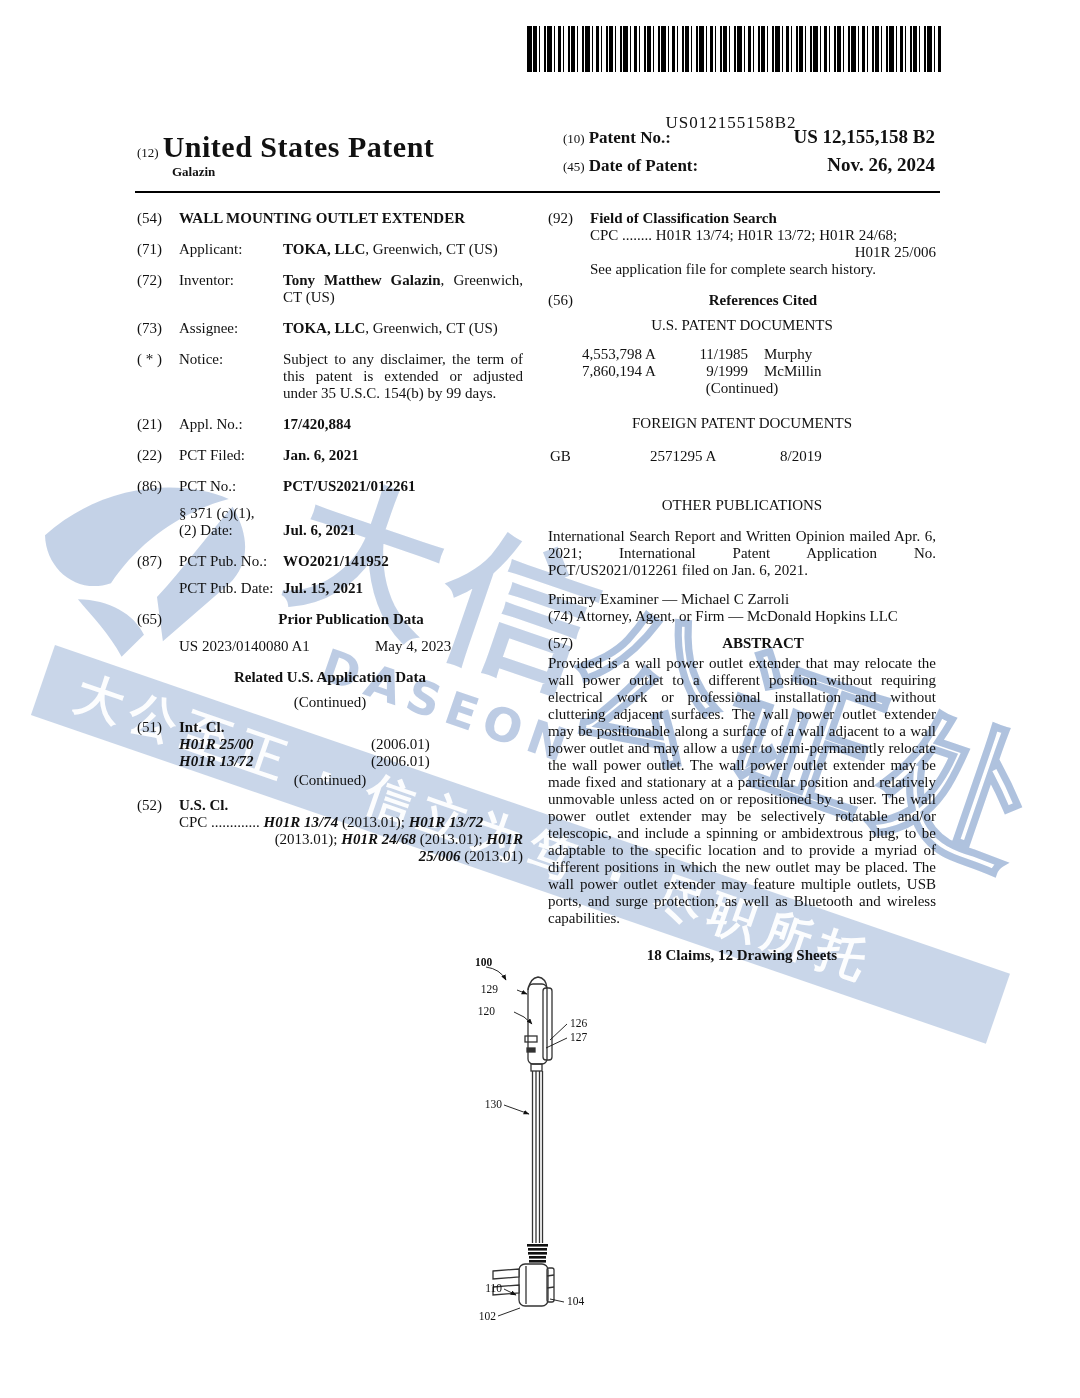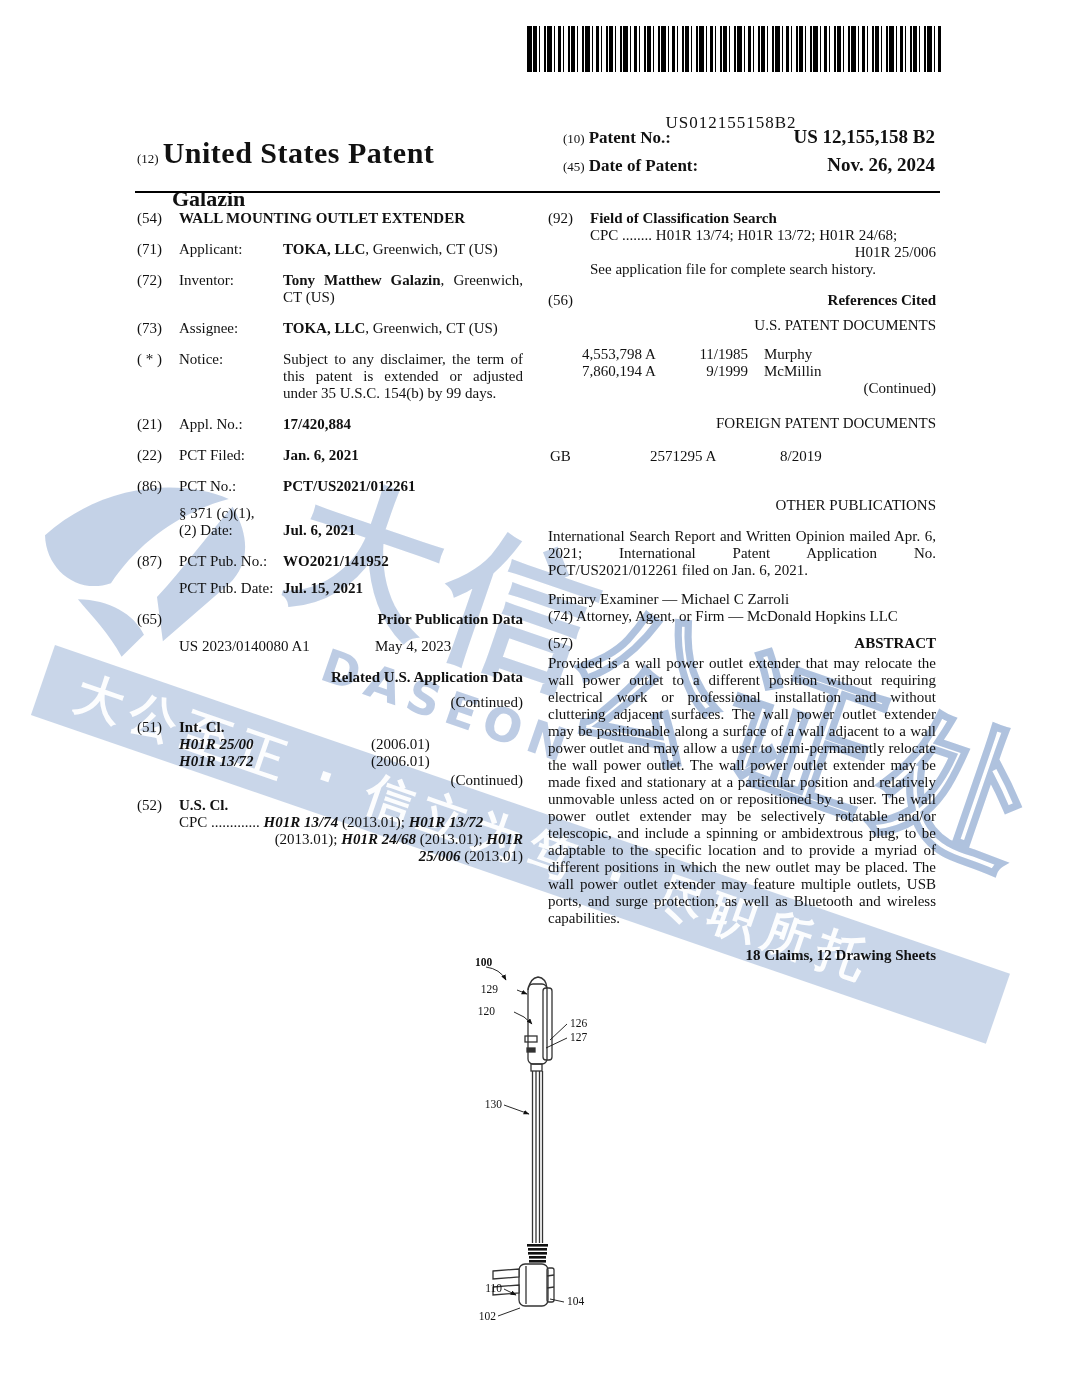--- a/index.html
+++ b/index.html
@@ -42,37 +42,37 @@
     position:absolute;left:527px;top:26px;width:408px;height:46px;
     background-image:repeating-linear-gradient(90deg,
       #000 0 2px,#fff 2px 3px,#000 3px 7px,#fff 7px 9px,#000 9px 10px,#fff 10px 14px,
       #000 14px 16px,#fff 16px 17px,#000 17px 22px,#fff 22px 24px,#000 24px 25px,
       #fff 25px 28px,#000 28px 31px,#fff 31px 33px,#000 33px 34px,#fff 34px 38px);
     border-left:3px solid #000;border-right:3px solid #000;
   }
   .barcode-num{position:absolute;left:527px;top:72px;width:408px;text-align:center;
     font-size:17px;letter-spacing:1px;margin-top:41px;}
   .hdr-num{font-size:13px;}
-  .hdr-left{position:absolute;left:137px;top:136px;}
+  .hdr-left{position:absolute;left:137px;top:130px;}
   .hdr-title{font-size:30px;font-weight:bold;letter-spacing:0.5px;}
-  .hdr-surname{font-size:22px;font-weight:bold;margin-left:35px;margin-top:16px;}
+  .hdr-surname{font-size:13px;font-weight:bold;margin-left:35px;margin-top:0;}
   .hdr-right{position:absolute;left:563px;top:126px;width:372px;}
   .hdr-right .line{display:flex;justify-content:space-between;align-items:baseline;margin-bottom:6px;}
   .hdr-right .lbl{font-size:17px;font-weight:bold;}
   .hdr-right .val{font-size:19px;font-weight:bold;}
   .rule{position:absolute;left:135px;top:191px;width:805px;border-top:2px solid #000;}
   .col{position:absolute;top:210px;font-size:15px;line-height:17px;}
   .col-l{left:137px;width:386px;}
   .col-r{left:548px;width:388px;}
   .row{display:grid;grid-template-columns:42px 104px 1fr;margin-bottom:14px;}
   .row2{display:grid;grid-template-columns:42px 1fr;margin-bottom:14px;}
   .b{font-weight:bold;}
   .i{}
   .bi{font-weight:bold;font-style:italic;}
-  .ctr{text-align:right;}
+  .ctr{text-align:center;}
   .rt{text-align:right;}
   .just{text-align:justify;}
   .mb0{margin-bottom:0;}
   .small-gap{margin-bottom:8px;}
   .pubrow{display:flex;margin-left:42px;margin-bottom:14px;}
   .pubrow .pn{width:196px;}
   .intcl-row{display:grid;grid-template-columns:148px 1fr;margin-left:42px;gap:44px;}
   .uscl-l1{margin-left:42px;}
   .usdoc-row{display:grid;grid-template-columns:110px 72px 1fr;margin-left:34px;}
   .usdoc-row .d{text-align:right;padding-right:16px;}

